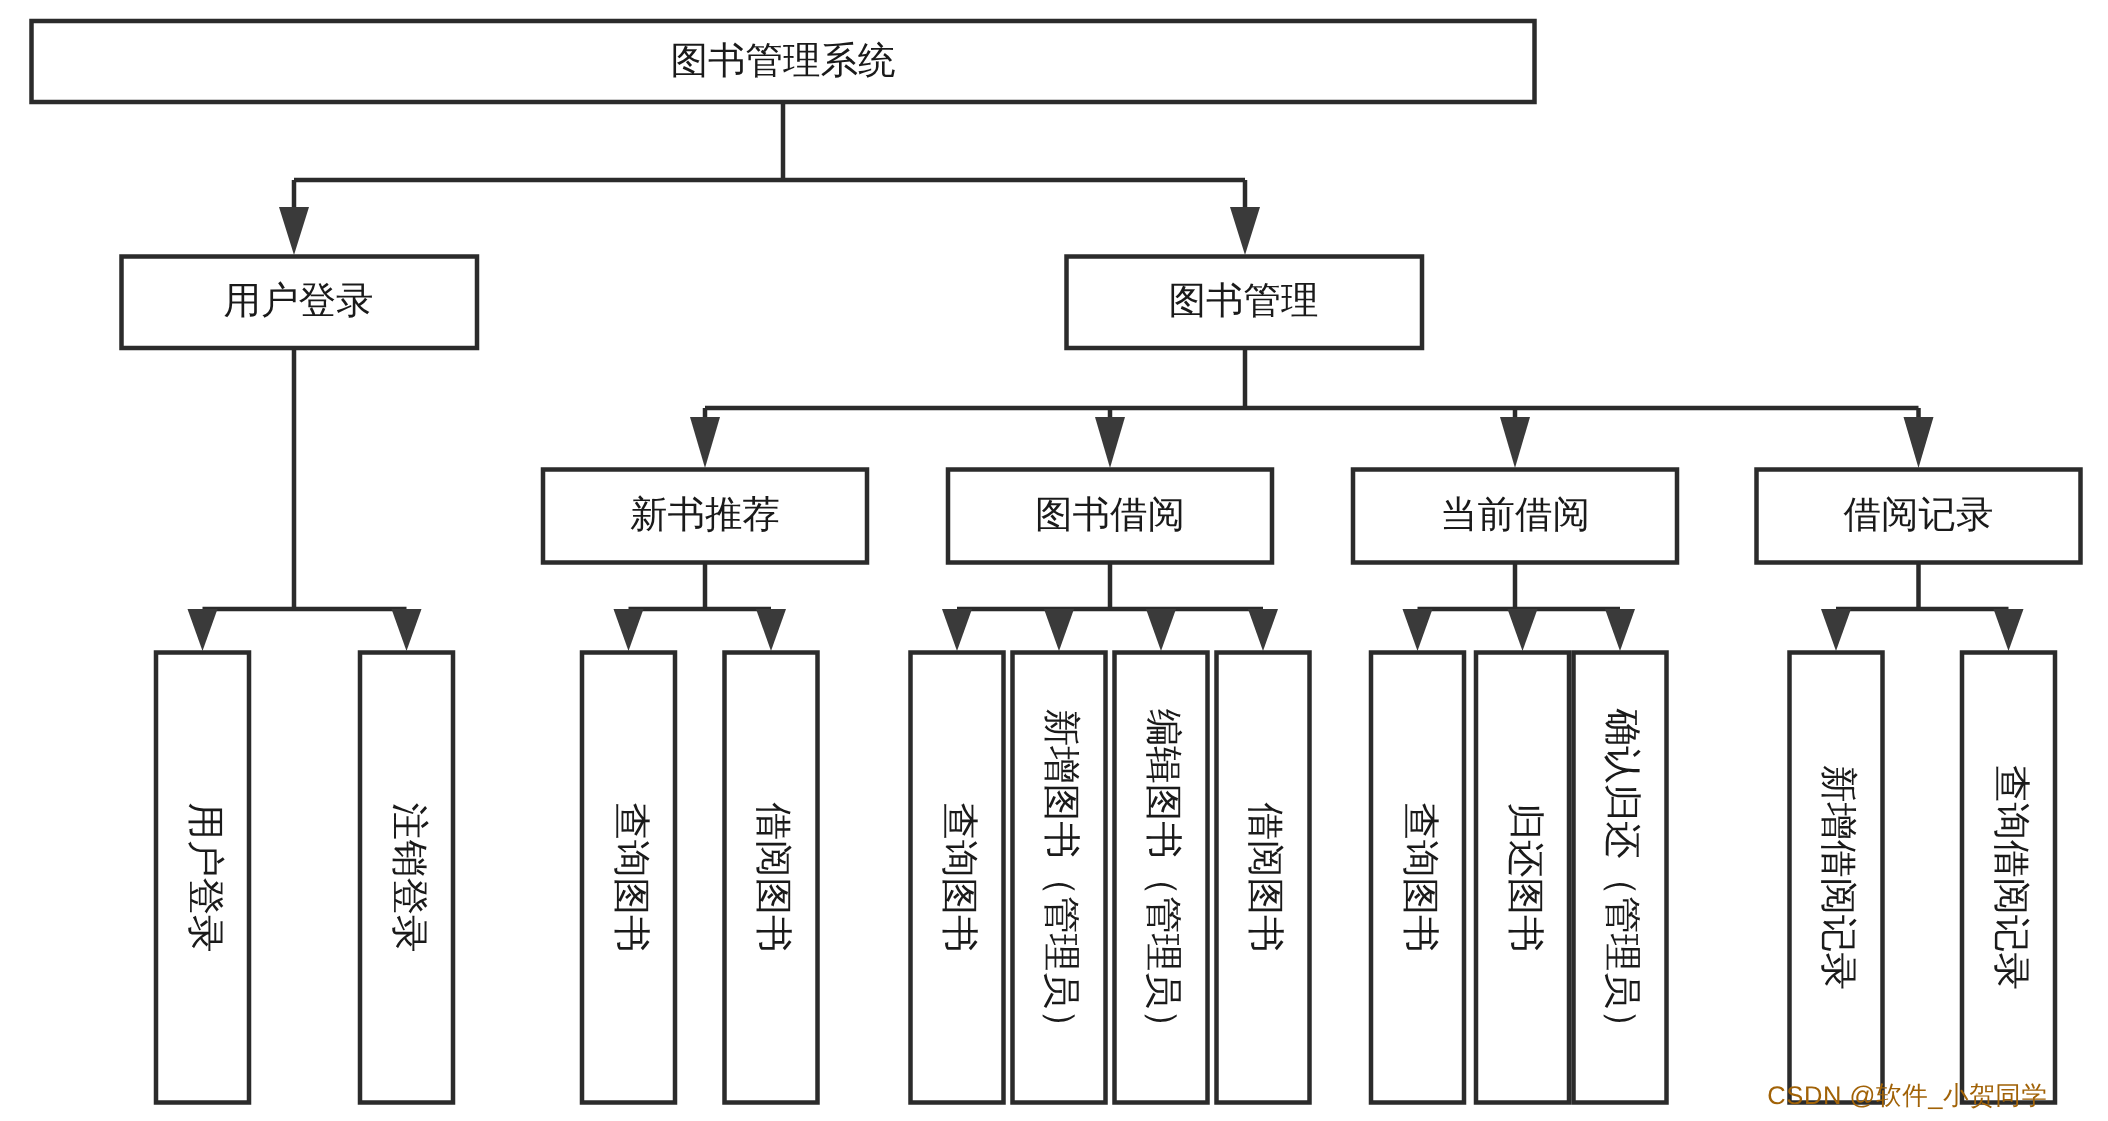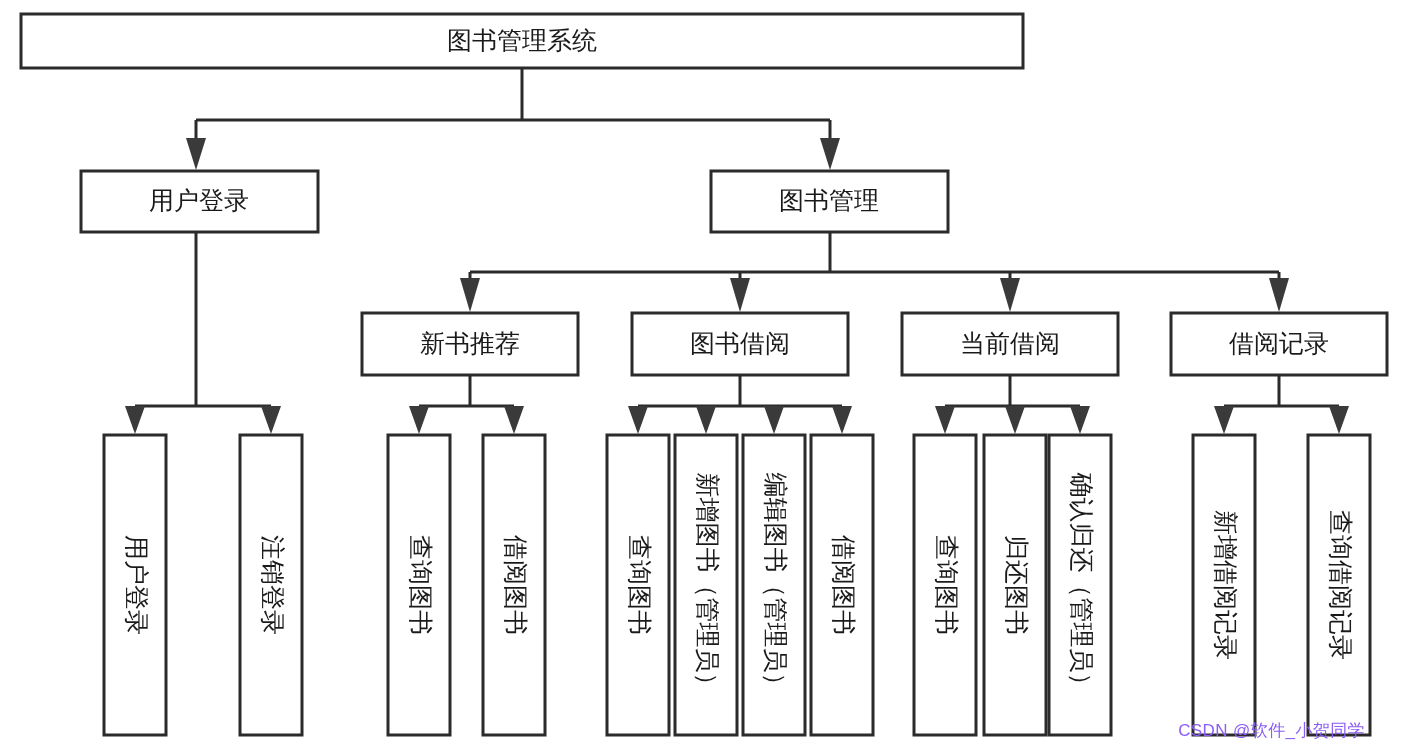--- a/index.html
+++ b/index.html
@@ -54,21 +54,21 @@
   }
   .label-v {
     font-size: 25px;
   }
   .watermark {
     position: absolute;
     right: 8px;
     bottom: 5px;
     font-family: "Liberation Sans", "DejaVu Sans", sans-serif;
     font-size: 17px;
-    color: #8b5cf6;
+    color: #a16207;
     letter-spacing: 0.4px;
     white-space: nowrap;
     user-select: none;
   }
 </style>
 </head>
 <body>
 
 <div id="diagram-root">
 

